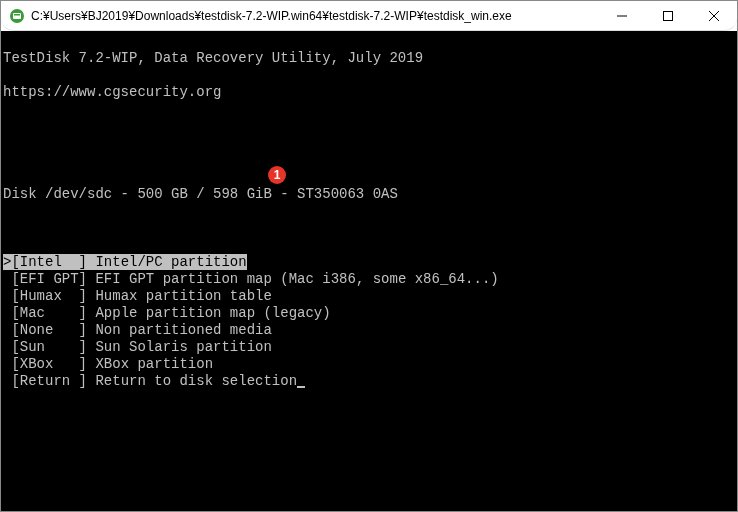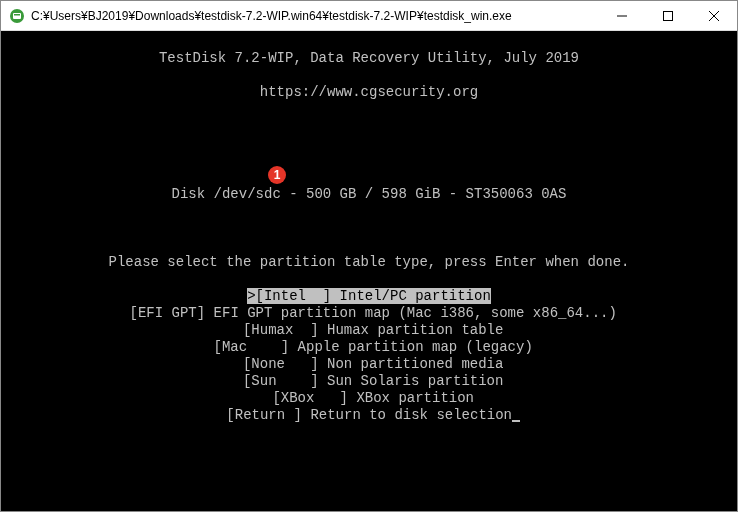--- a/index.html
+++ b/index.html
@@ -10,20 +10,21 @@
     height: 512px;
     overflow: hidden;
     border: 1px solid #888;
   }
   .titlebar {
     height: 30px;
     background: #fff;
     display: flex;
     align-items: center;
     border-bottom: 1px solid #ddd;
+    border-radius: 13px;
   }
   .titlebar .app-icon {
     width: 16px; height: 16px;
     margin-left: 8px; margin-right: 6px;
     display: inline-block;
   }
   .titlebar .app-icon svg { display:block; }
   .titlebar .title-text {
     font-size: 12px;
     color: #000;
@@ -46,21 +47,21 @@
     height: calc(100% - 30px);
     background: #000;
     color: #c0c0c0;
     font-family: "Consolas","Courier New",monospace;
     font-size: 14px;
     line-height: 17px;
     padding: 2px 2px;
     position: relative;
     white-space: pre;
   }
-  .line { white-space: pre; text-align: center; }
+  .line { white-space: pre; }
   .sel {
     background: #c0c0c0;
     color: #000;
   }
   .cursor {
     display: inline-block;
     width: 8px; height: 2px;
     background: #c0c0c0;
     vertical-align: bottom;
     margin-bottom: 2px;
@@ -111,21 +112,20 @@
   </div>
 </div>
 
 <div class="terminal">
 <div class="line">TestDisk 7.2-WIP, Data Recovery Utility, July 2019</div>
 <div class="line">https://www.cgsecurity.org</div>
 <div class="line">&nbsp;</div>
 <div class="line">&nbsp;</div>
 <div class="line">Disk /dev/sdc - 500 GB / 598 GiB - ST350063 0AS</div>
 <div class="line">&nbsp;</div>
-<div class="line">Please select the partition table type, press Enter when done.</div>
 <div id="menu-container"><div class="line"><span class="sel">&gt;</span><span class="sel">[Intel  ]</span><span class="sel"> Intel/PC partition</span></div><div class="line"><span> </span><span>[EFI GPT]</span><span> EFI GPT partition map (Mac i386, some x86_64...)</span></div><div class="line"><span> </span><span>[Humax  ]</span><span> Humax partition table</span></div><div class="line"><span> </span><span>[Mac    ]</span><span> Apple partition map (legacy)</span></div><div class="line"><span> </span><span>[None   ]</span><span> Non partitioned media</span></div><div class="line"><span> </span><span>[Sun    ]</span><span> Sun Solaris partition</span></div><div class="line"><span> </span><span>[XBox   ]</span><span> XBox partition</span></div><div class="line"><span> </span><span>[Return ]</span><span> Return to disk selection</span><span class="cursor"></span></div></div>
 <div class="line">&nbsp;</div>
 <div class="line">&nbsp;</div>
 
 
 
 
 <div class="annot" style="left:267px; top:135px;">
   <span>1</span>
 </div>

